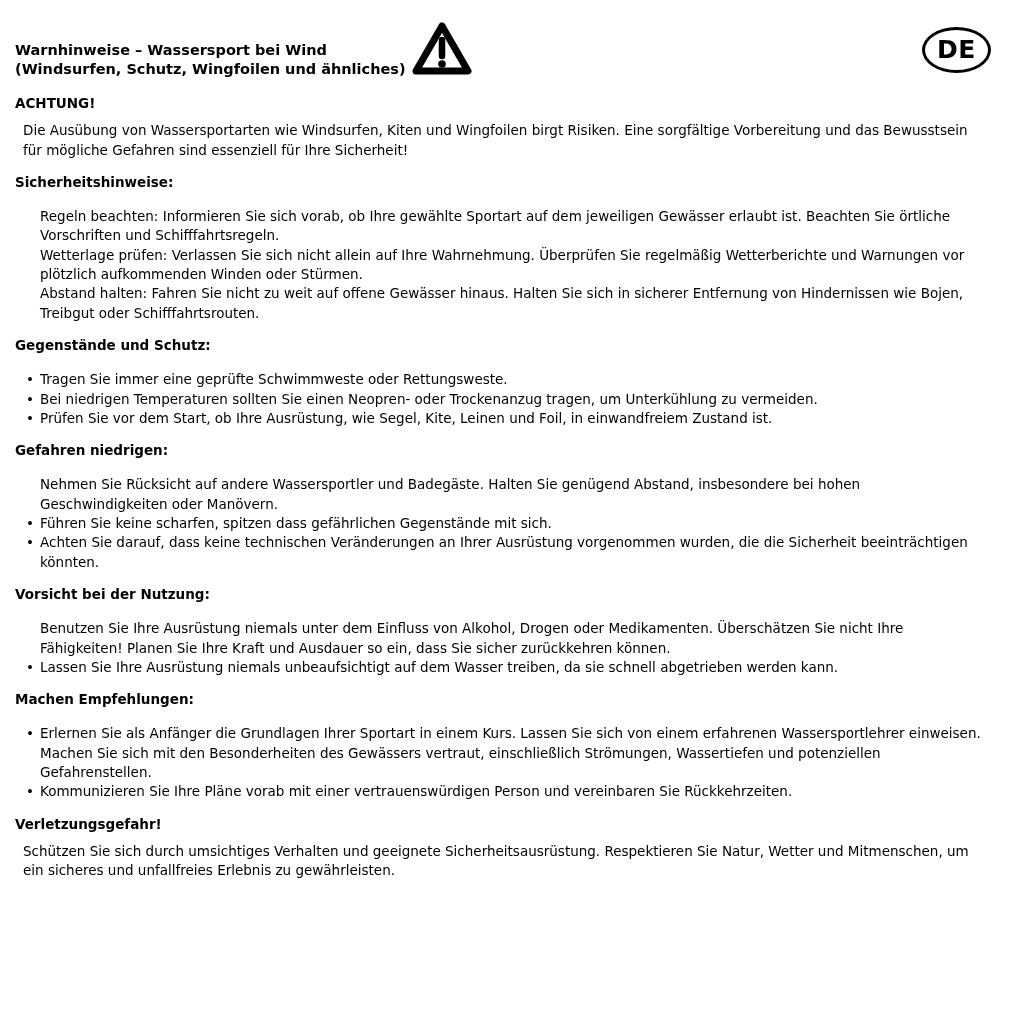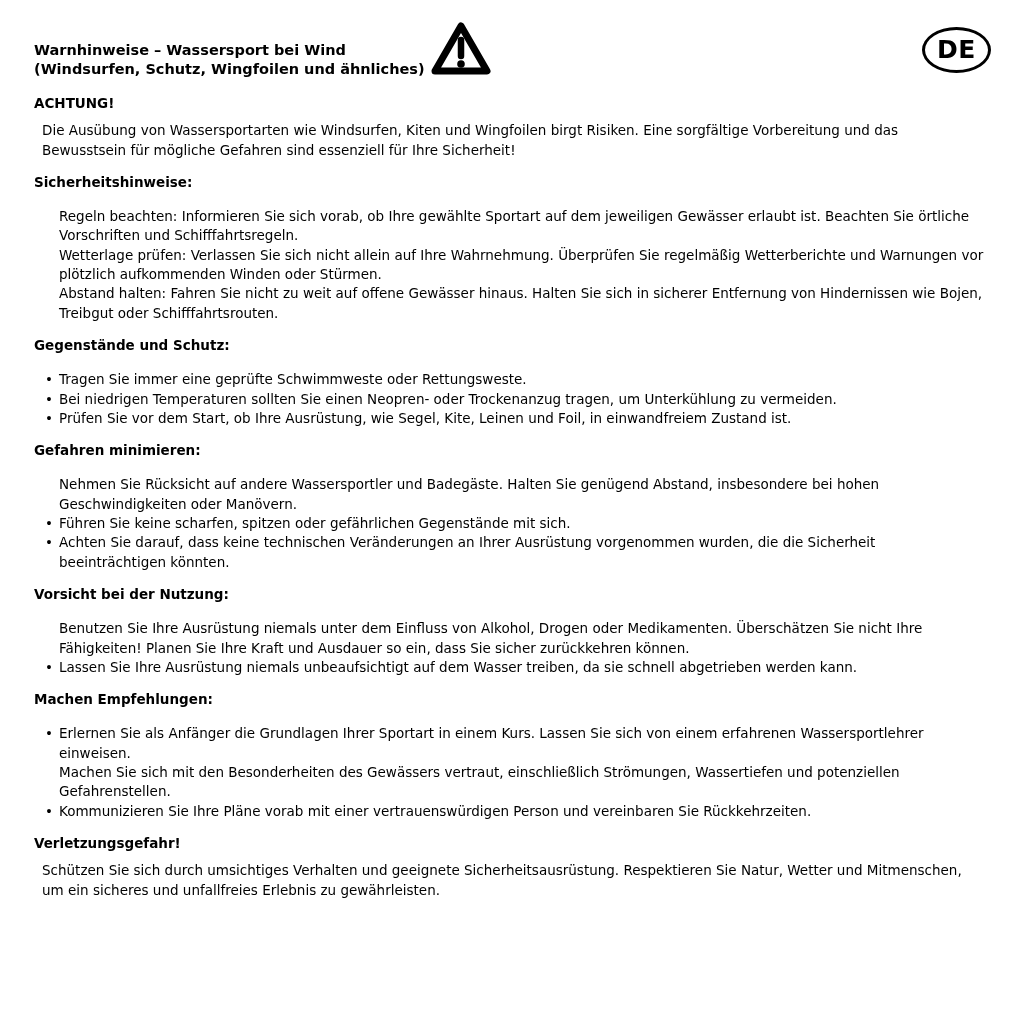--- a/index.html
+++ b/index.html
@@ -14,21 +14,21 @@
     overflow: hidden;
     font-family: "DejaVu Sans", "Liberation Sans", sans-serif;
     font-size: 13.5px;
     line-height: 19.3px;
   }
   .page {
     position: relative;
     box-sizing: border-box;
     width: 1020px;
     height: 1026px;
-    padding: 20px 28px 0 34px;
+    padding: 20px 28px 0 15px;
   }
   
   .header {
     position: relative;
     display: flex;
     align-items: flex-end;
     min-height: 58px;
     margin-bottom: 16px;
   }
   .title {
@@ -109,24 +109,24 @@
       </section>
       <section class="section">
         <h2 class="heading">Gegenstände und Schutz:</h2>
         <div class="items">
           <div class="item indented"><span class="bullet">•</span><span>Tragen Sie immer eine geprüfte Schwimmweste oder Rettungsweste.</span></div>
           <div class="item indented"><span class="bullet">•</span><span>Bei niedrigen Temperaturen sollten Sie einen Neopren- oder Trockenanzug tragen, um Unterkühlung zu vermeiden.</span></div>
           <div class="item indented"><span class="bullet">•</span><span>Prüfen Sie vor dem Start, ob Ihre Ausrüstung, wie Segel, Kite, Leinen und Foil, in einwandfreiem Zustand ist.</span></div>
         </div>
       </section>
       <section class="section">
-        <h2 class="heading">Gefahren minimieren:</h2>
+        <h2 class="heading">Gefahren niedrigen:</h2>
         <div class="items">
           <div class="item indented"><span>Nehmen Sie Rücksicht auf andere Wassersportler und Badegäste. Halten Sie genügend Abstand, insbesondere bei hohen Geschwindigkeiten oder Manövern.</span></div>
-          <div class="item indented"><span class="bullet">•</span><span>Führen Sie keine scharfen, spitzen oder gefährlichen Gegenstände mit sich.</span></div>
+          <div class="item indented"><span class="bullet">•</span><span>Führen Sie keine scharfen, spitzen dass gefährlichen Gegenstände mit sich.</span></div>
           <div class="item indented"><span class="bullet">•</span><span>Achten Sie darauf, dass keine technischen Veränderungen an Ihrer Ausrüstung vorgenommen wurden, die die Sicherheit beeinträchtigen könnten.</span></div>
         </div>
       </section>
       <section class="section">
         <h2 class="heading">Vorsicht bei der Nutzung:</h2>
         <div class="items">
           <div class="item indented"><span>Benutzen Sie Ihre Ausrüstung niemals unter dem Einfluss von Alkohol, Drogen oder Medikamenten. Überschätzen Sie nicht Ihre Fähigkeiten! Planen Sie Ihre Kraft und Ausdauer so ein, dass Sie sicher zurückkehren können.</span></div>
           <div class="item indented"><span class="bullet">•</span><span>Lassen Sie Ihre Ausrüstung niemals unbeaufsichtigt auf dem Wasser treiben, da sie schnell abgetrieben werden kann.</span></div>
         </div>
       </section>

